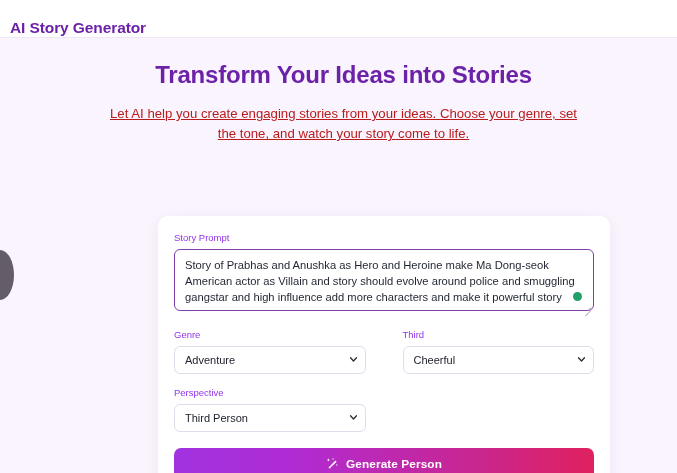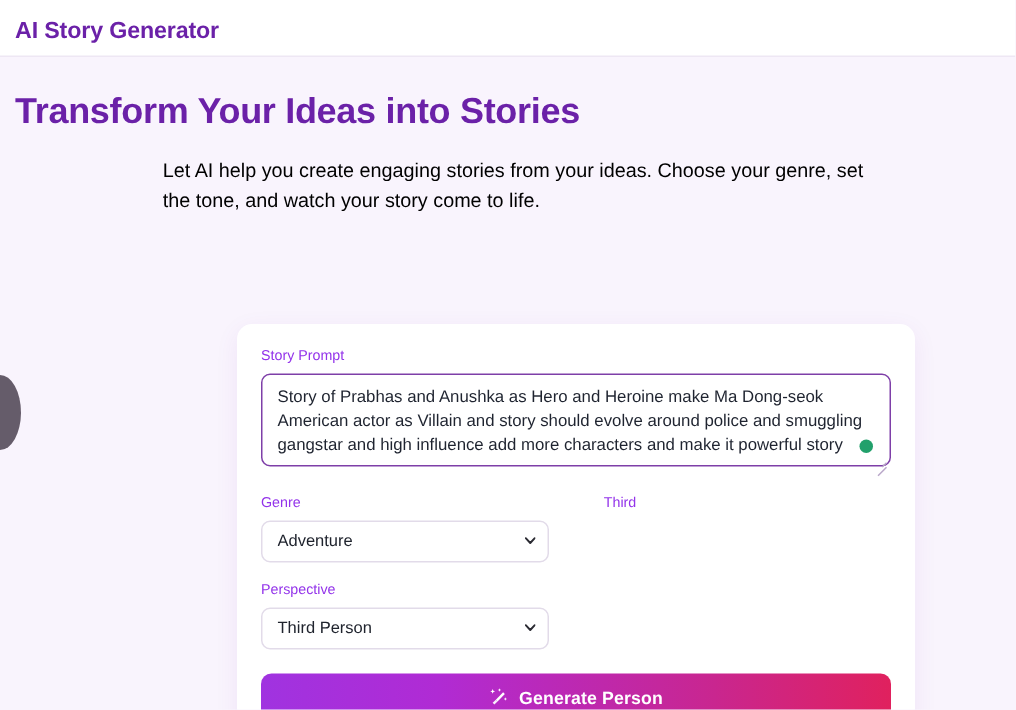--- a/index.html
+++ b/index.html
@@ -16,22 +16,22 @@
     font-family: "Liberation Sans", "DejaVu Sans", sans-serif;
     -webkit-font-smoothing: antialiased;
   }
 
   
   .app-header {
     height: 38px;
     background: #ffffff;
     border-bottom: 1px solid #eee7f4;
     display: flex;
-    align-items: flex-start;
-    padding: 12px 10px;
+    align-items: flex-end;
+    padding: 0 10px;
   }
   .app-title {
     font-size: 15.5px;
     font-weight: bold;
     color: #6b21a8;
     letter-spacing: -0.1px;
   }
 
   
   .page {
@@ -46,35 +46,36 @@
     position: absolute;
     left: -14px;
     top: 212px;
     width: 28px;
     height: 50px;
     border-radius: 50%;
     background: #4b4150;
     opacity: 0.85;
   }
 
-  .hero { text-align: left; padding-left: 10px; }
+  .hero { text-align: center; padding-left: 10px; }
   .hero-title {
     margin: 0;
     font-size: 24px;
     font-weight: bold;
     color: #6b21a8;
     letter-spacing: -0.2px;
     line-height: 1.25;
   }
   .hero-sub {
     margin: 14px auto 0;
     width: 470px;
     font-size: 13.2px;
     line-height: 1.55;
-    color: #000000;
+    color: #b91c1c;
+    text-decoration: underline;
   }
 
   
   .card {
     position: absolute;
     left: 158px;
     top: 178px;
     width: 452px;
     background: #ffffff;
     border-radius: 10px;
@@ -230,20 +231,28 @@
           <select class="select-box">
             <option>Adventure</option>
           </select>
           <svg class="chevron" viewBox="0 0 7 5">
             <path d="M0.5 0.8 L3.5 4 L6.5 0.8" fill="none" stroke="#2b2b33" stroke-width="1.3" stroke-linecap="round" stroke-linejoin="round"></path>
           </svg>
         </div>
       </div>
       <div class="field">
         <label class="field-label">Third</label>
+        <div class="select-shell">
+          <select class="select-box">
+            <option>Cheerful</option>
+          </select>
+          <svg class="chevron" viewBox="0 0 7 5">
+            <path d="M0.5 0.8 L3.5 4 L6.5 0.8" fill="none" stroke="#2b2b33" stroke-width="1.3" stroke-linecap="round" stroke-linejoin="round"></path>
+          </svg>
+        </div>
       </div>
     </div>
 
     <div class="grid grid-row-2">
       <div class="field">
         <label class="field-label">Perspective</label>
         <div class="select-shell">
           <select class="select-box">
             <option>Third Person</option>
           </select>

